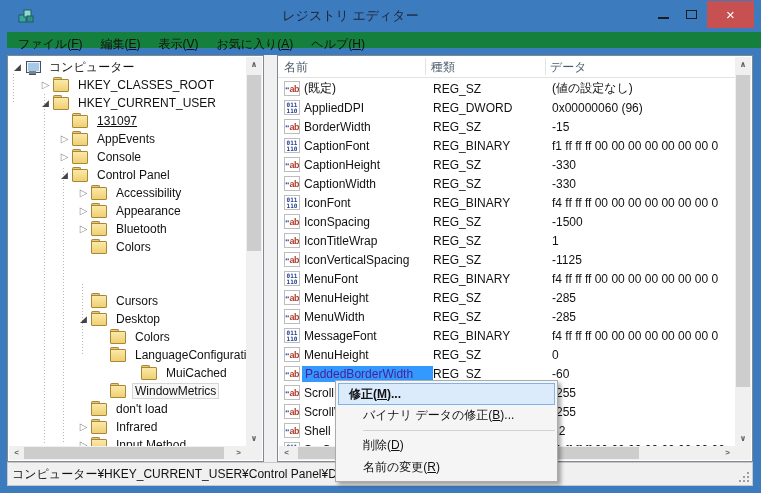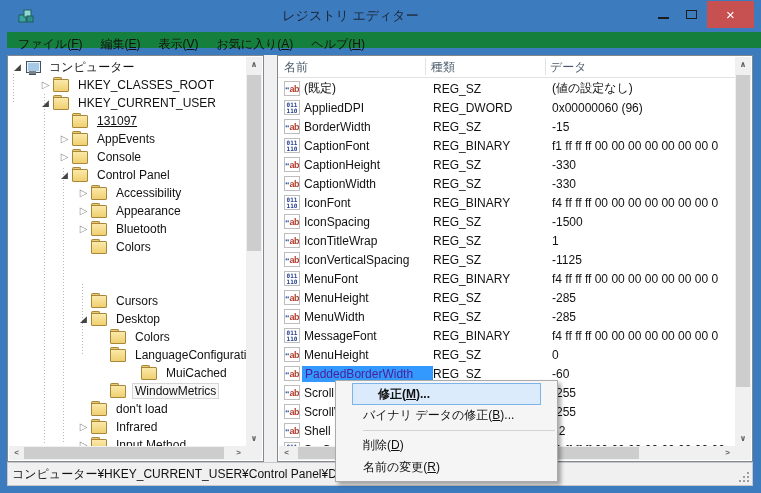--- a/index.html
+++ b/index.html
@@ -87,21 +87,21 @@
   .statusbar{position:absolute;left:7px;right:8px;bottom:7px;height:24px;background:#f0f0f0;
              border:1px solid #c8c8c8;line-height:22px;padding-left:4px;white-space:nowrap;overflow:hidden}
   .grip{position:absolute;right:2px;bottom:2px;width:12px;height:12px}
   .grip::before{content:'';position:absolute;right:1px;bottom:1px;width:2px;height:2px;background:#9d9d9d;
        box-shadow:-4px 0 #9d9d9d,-8px 0 #9d9d9d,0 -4px #9d9d9d,-4px -4px #9d9d9d,0 -8px #9d9d9d}
   
   .cmenu{position:absolute;left:335px;top:380px;width:223px;background:#f5f5f5;
          border:1px solid #ababab;box-shadow:3px 3px 4px rgba(0,0,0,.33);padding:2px 0;z-index:50}
   .cm-item{height:22px;line-height:21px;padding-left:27px;white-space:nowrap}
   .cm-item.bold{font-weight:bold}
-  .cm-item.hl{height:22px;line-height:20px;margin:0 16px;padding-left:25px;
+  .cm-item.hl{height:22px;line-height:20px;margin:0 2px;padding-left:10px;
               border:1px solid var(--hlb,#7eb4ea);background:var(--hl,#dcebfc)}
   .cm-sep{height:1px;background:#d2d2d2;margin:3px 2px 4px 27px}
   u{text-decoration:underline}
 </style>
 </head>
 <body>
 
 <div class="win" style="--titlebar: #3d7bbf; --close: #c75050; --sel: #3399ff; --hl: #dcebfc; --hlb: #7eb4ea;">
 
   <div class="titlebar">

